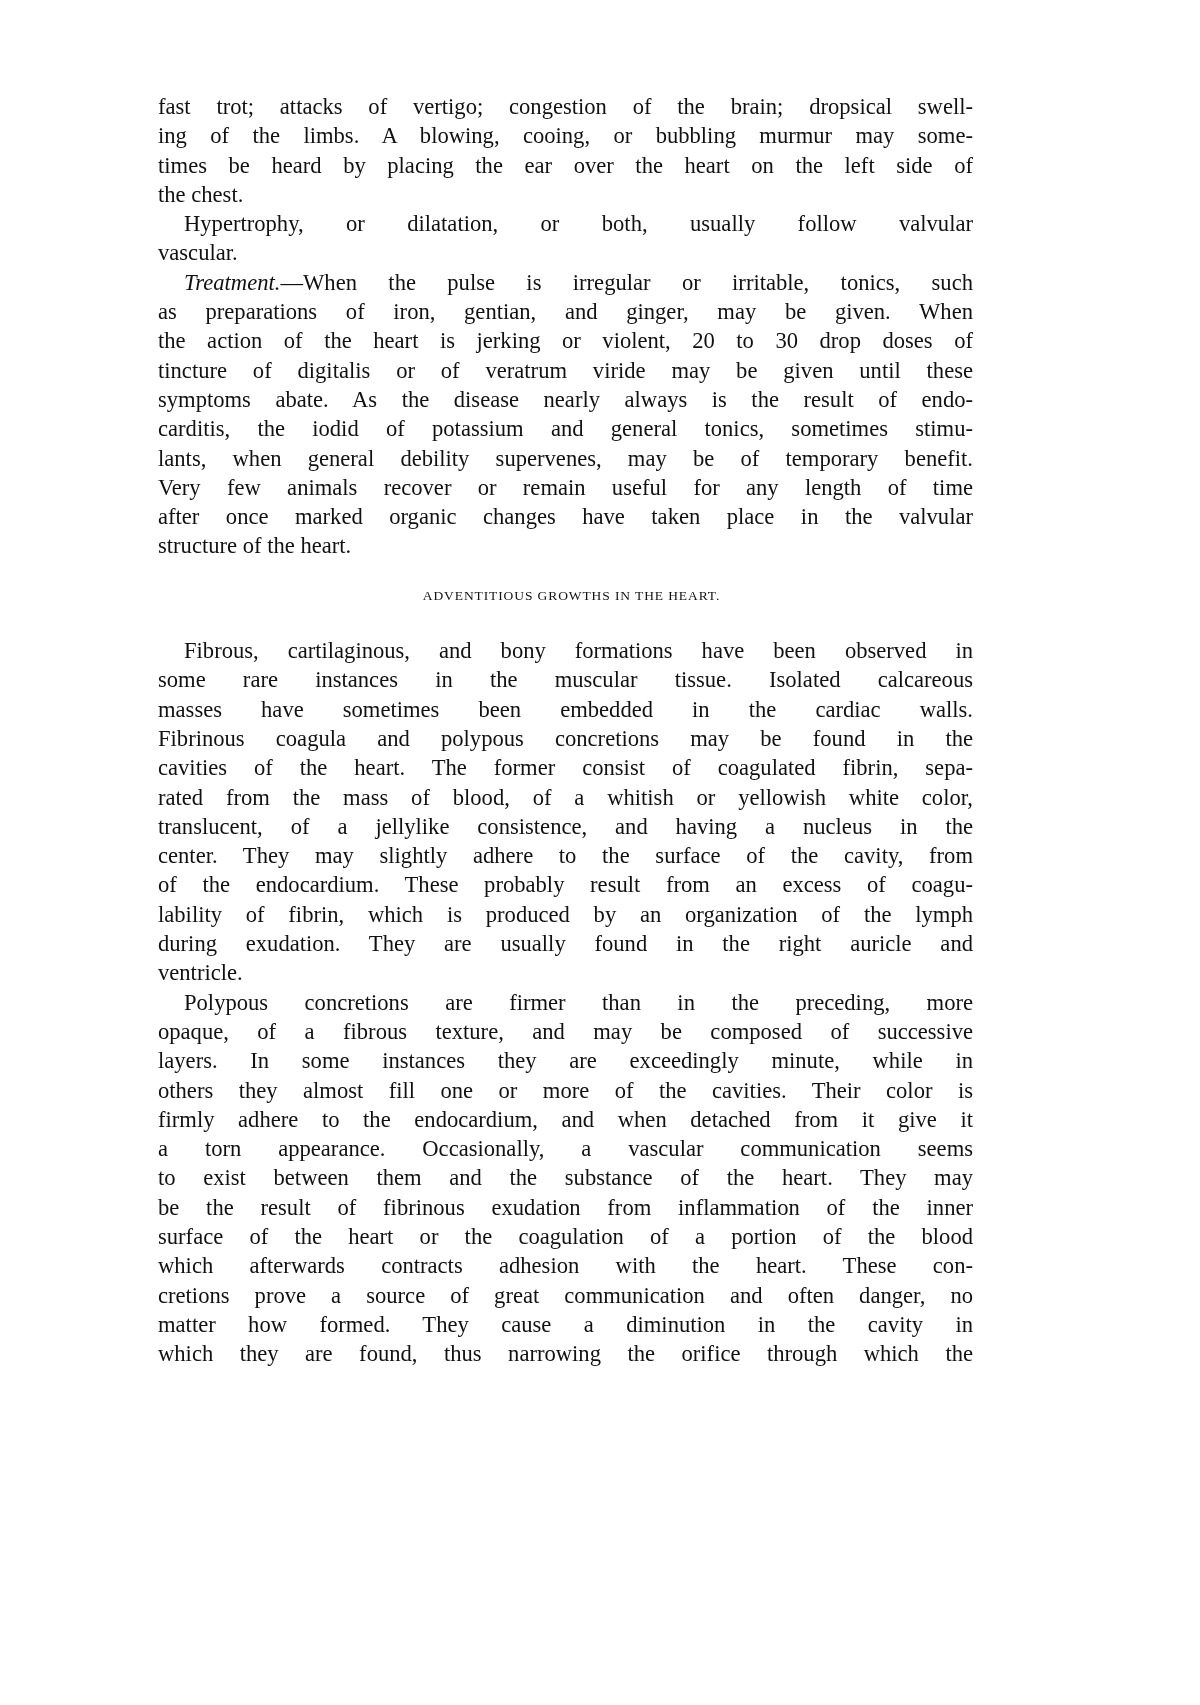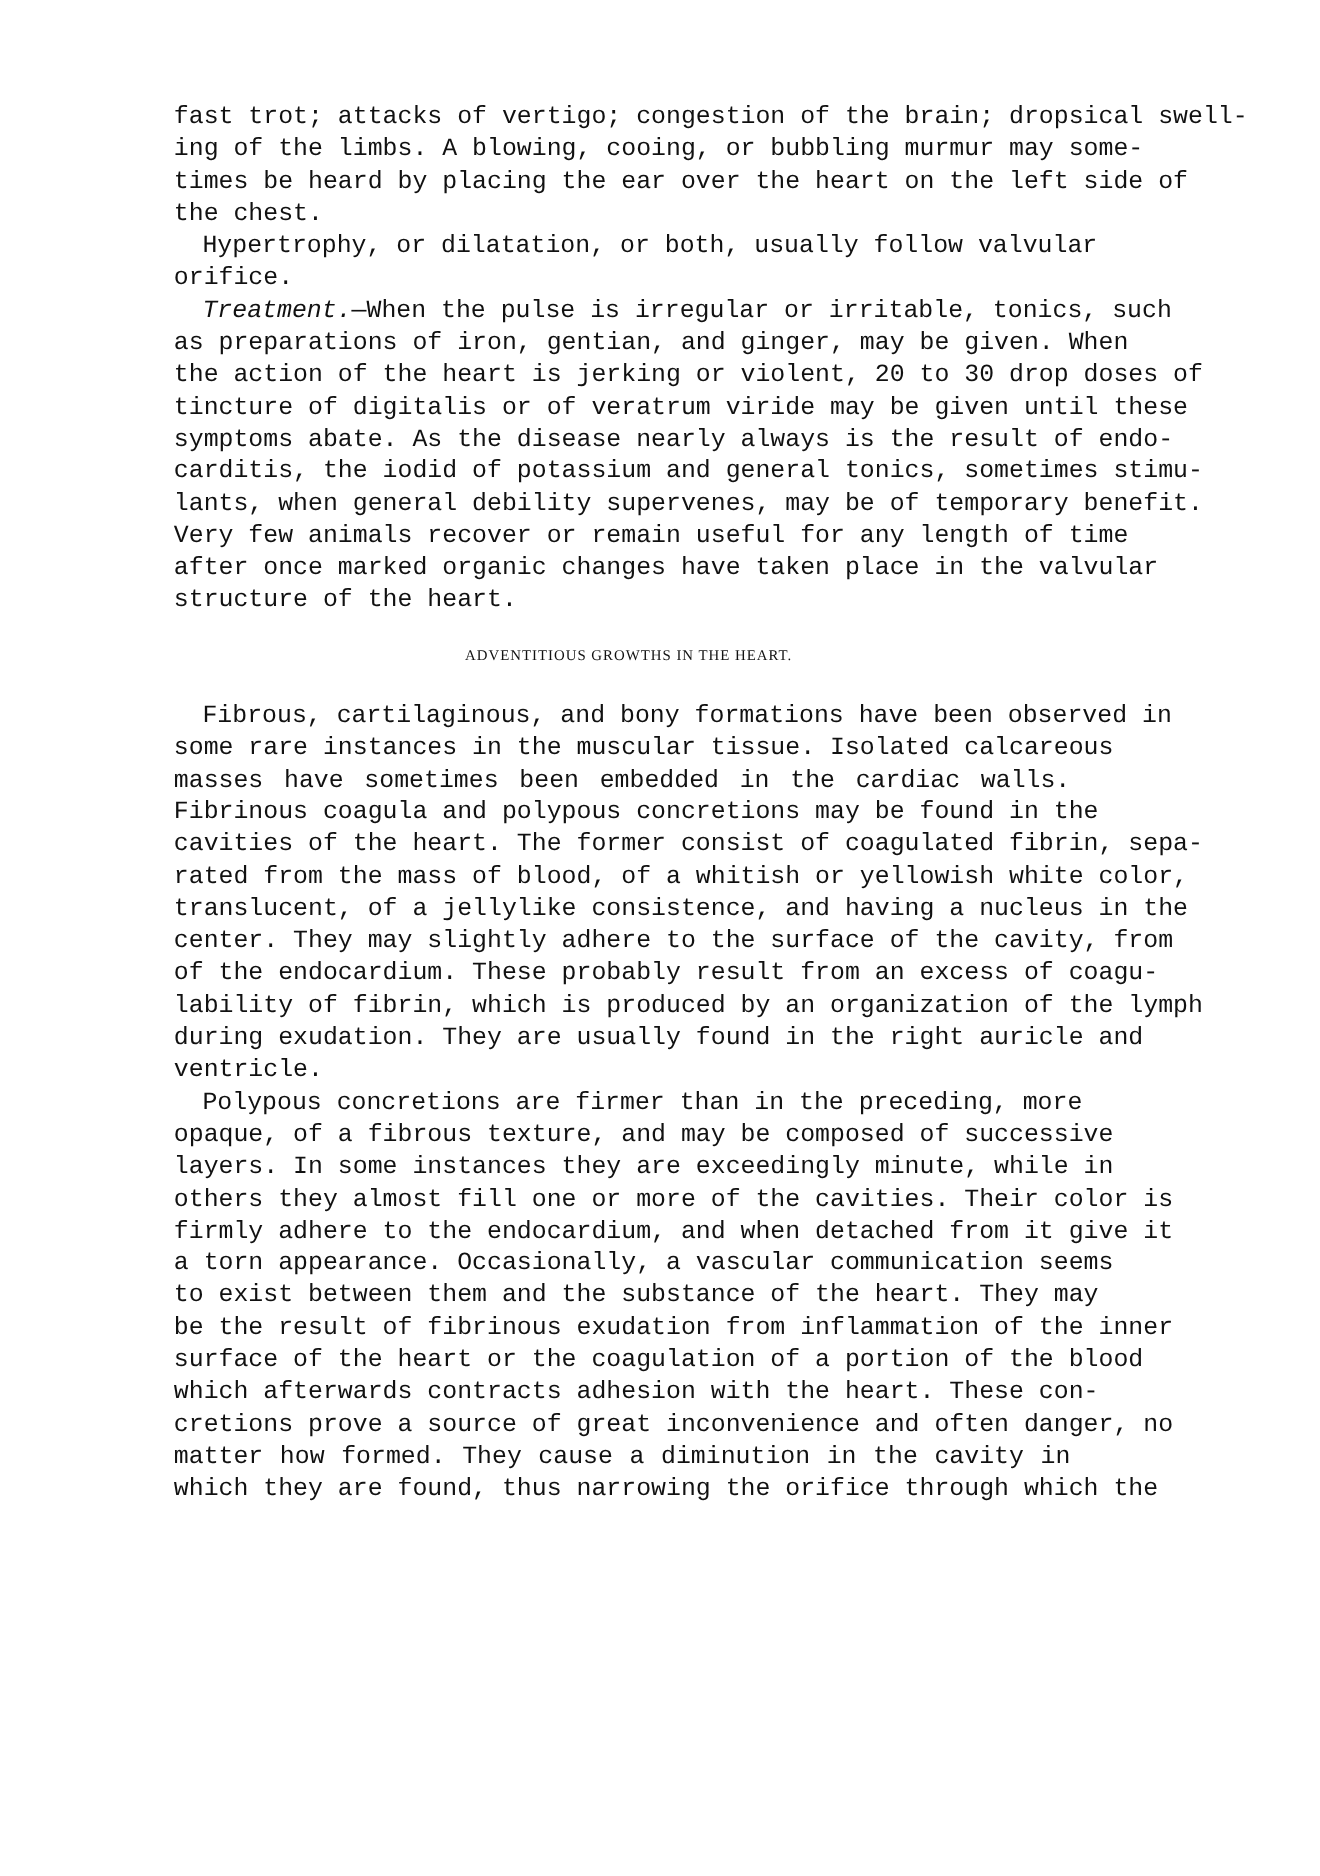--- a/index.html
+++ b/index.html
@@ -46,21 +46,20 @@
     }
     .body-text {
       margin-top: 4px;
       font-size: 22.6px;
       line-height: 29.3px;
       text-align: justify;
     }
     .body-text p {
       margin: 0;
       text-indent: 0;
-      font-family: Liberation Mono, monospace;
     }
     .italic-lead {
       font-style: italic;
     }
     .section-heading {
       text-align: center;
       font-size: 13.5px;
       font-weight: normal;
       letter-spacing: 0.9px;
       margin: 20px 0 26px 0;
@@ -89,21 +88,21 @@
 
     <p>
       <span class="line">fast trot; attacks of vertigo; congestion of the brain; dropsical swell-</span>
       <span class="line">ing of the limbs.  A blowing, cooing, or bubbling murmur may some-</span>
       <span class="line">times be heard by placing the ear over the heart on the left side of</span>
       <span class="line last">the chest.</span>
     </p>
 
     <p>
       <span class="line first-indent">Hypertrophy, or dilatation, or both, usually follow valvular</span>
-      <span class="line last">orifice.</span>
+      <span class="line last">vascular.</span>
     </p>
 
     <p>
       <span class="line first-indent"><span class="italic-lead">Treatment.</span><span>—When the pulse is irregular or irritable, tonics, such</span></span>
       <span class="line">as preparations of iron, gentian, and ginger, may be given.  When</span>
       <span class="line">the action of the heart is jerking or violent, 20 to 30 drop doses of</span>
       <span class="line">tincture of digitalis or of veratrum viride may be given until these</span>
       <span class="line">symptoms abate.  As the disease nearly always is the result of endo-</span>
       <span class="line">carditis, the iodid of potassium and general tonics, sometimes stimu-</span>
       <span class="line">lants, when general debility supervenes, may be of temporary benefit.</span>
@@ -133,19 +132,19 @@
       <span class="line first-indent">Polypous concretions are firmer than in the preceding, more</span>
       <span class="line">opaque, of a fibrous texture, and may be composed of successive</span>
       <span class="line">layers.  In some instances they are exceedingly minute, while in</span>
       <span class="line">others they almost fill one or more of the cavities.  Their color is</span>
       <span class="line">firmly adhere to the endocardium, and when detached from it give it</span>
       <span class="line">a torn appearance.  Occasionally, a vascular communication seems</span>
       <span class="line">to exist between them and the substance of the heart.  They may</span>
       <span class="line">be the result of fibrinous exudation from inflammation of the inner</span>
       <span class="line">surface of the heart or the coagulation of a portion of the blood</span>
       <span class="line">which afterwards contracts adhesion with the heart.  These con-</span>
-      <span class="line">cretions prove a source of great inconvenience and often danger, no</span>
+      <span class="line">cretions prove a source of great communication and often danger, no</span>
       <span class="line">matter how formed.  They cause a diminution in the cavity in</span>
       <span class="line">which they are found, thus narrowing the orifice through which the</span>
     </p>
 
   </div>
 </div>
 
 </body></html>

